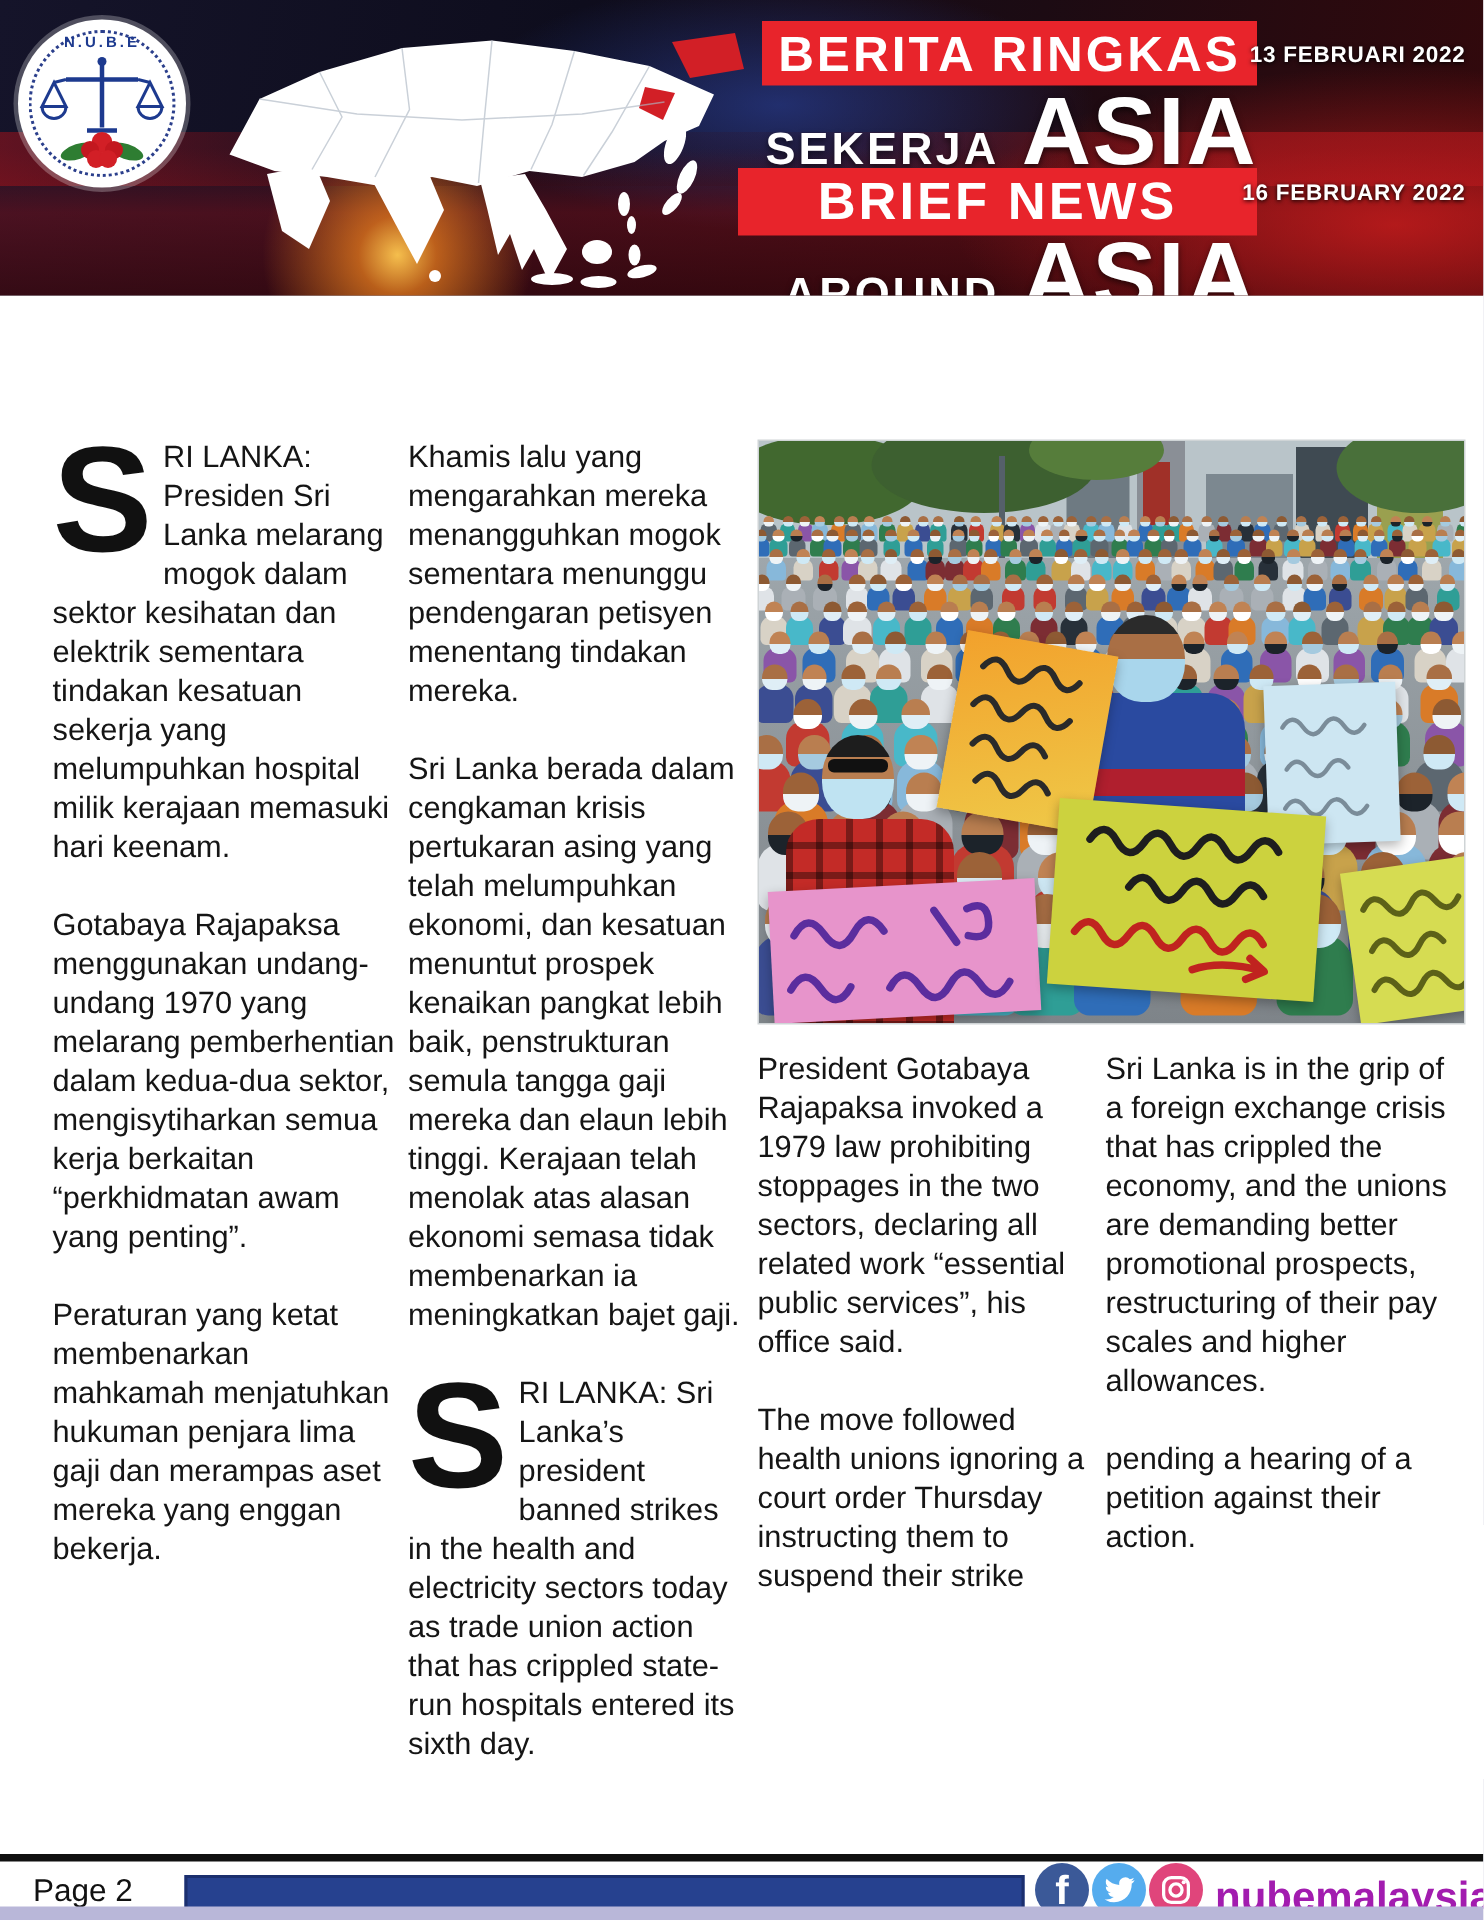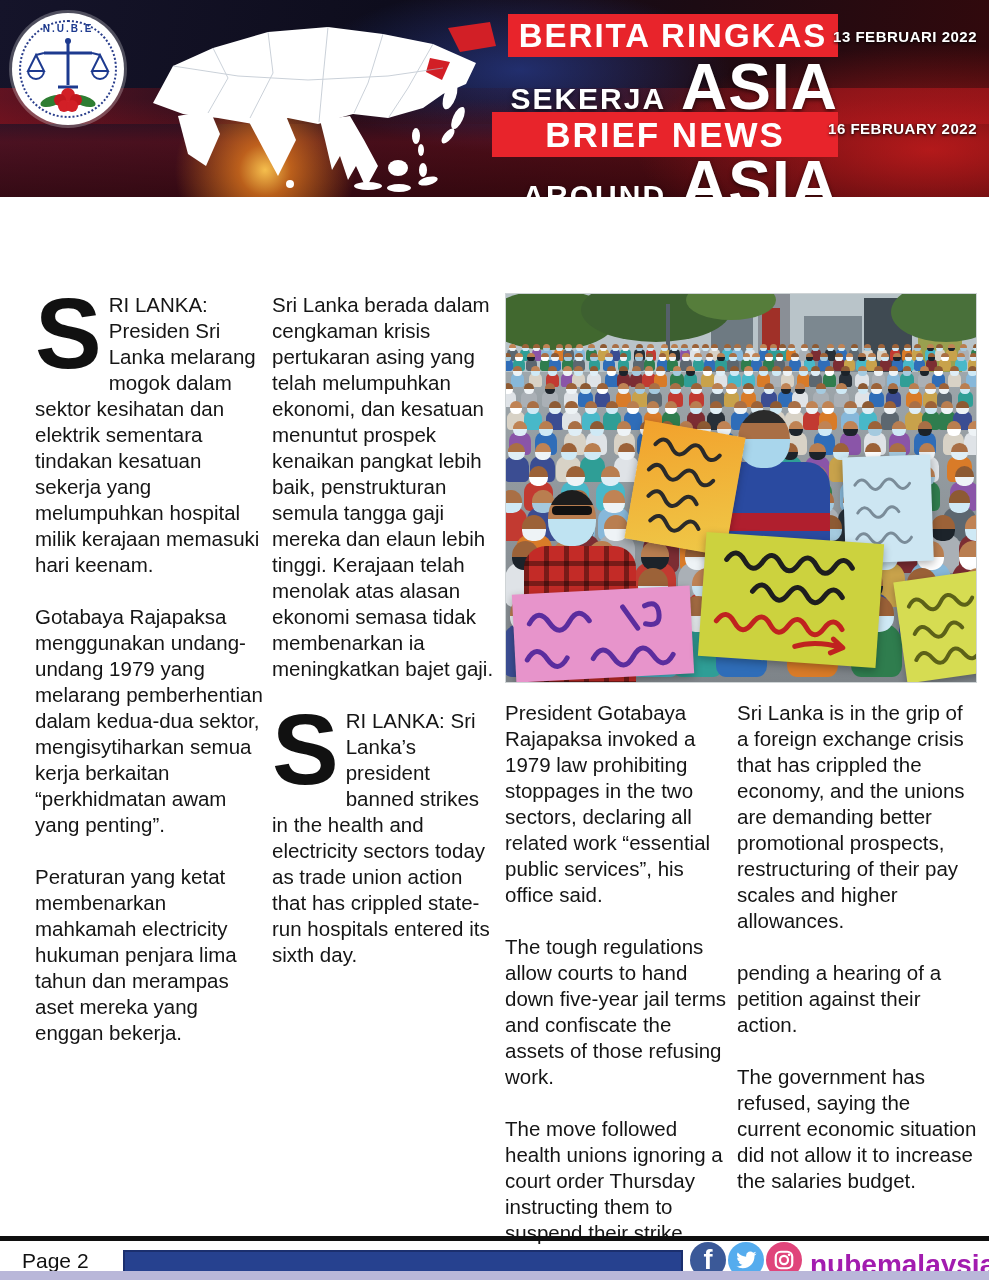--- a/index.html
+++ b/index.html
@@ -172,25 +172,26 @@
       <span class="small">AROUND</span>
       <span class="big">ASIA</span>
     </div>
     <div class="hdr-date date1">13 FEBRUARI 2022</div>
     <div class="hdr-date date2">16 FEBRUARY 2022</div>
   </div>
 
 
   <div class="col col1">
     <p><span class="dropcap">S</span><span>RI LANKA: Presiden Sri Lanka melarang mogok dalam sektor kesihatan dan elektrik sementara tindakan kesatuan sekerja yang melumpuhkan hospital milik kerajaan memasuki hari keenam.</span></p>
-    <p>Gotabaya Rajapaksa menggunakan undang-undang 1979 yang melarang pemberhentian dalam kedua-dua sektor, mengisytiharkan semua kerja berkaitan “perkhidmatan awam yang penting”.</p>
-    <p>Peraturan yang ketat membenarkan mahkamah electricity hukuman penjara lima tahun dan merampas aset mereka yang enggan bekerja.</p>
+    <p>Gotabaya Rajapaksa menggunakan undang-undang 1970 yang melarang pemberhentian dalam kedua-dua sektor, mengisytiharkan semua kerja berkaitan “perkhidmatan awam yang penting”.</p>
+    <p>Peraturan yang ketat membenarkan mahkamah menjatuhkan hukuman penjara lima gaji dan merampas aset mereka yang enggan bekerja.</p>
   </div>
 
   <div class="col col2">
+    <p>Khamis lalu yang mengarahkan mereka menangguhkan mogok sementara menunggu pendengaran petisyen menentang tindakan mereka.</p>
     <p>Sri Lanka berada dalam cengkaman krisis pertukaran asing yang telah melumpuhkan ekonomi, dan kesatuan menuntut prospek kenaikan pangkat lebih baik, penstrukturan semula tangga gaji mereka dan elaun lebih tinggi. Kerajaan telah menolak atas alasan ekonomi semasa tidak membenarkan ia meningkatkan bajet gaji.</p>
     <p><span class="dropcap">S</span><span>RI LANKA: Sri Lanka’s president banned strikes in the health and electricity sectors today as trade union action that has crippled state-run hospitals entered its sixth day.</span></p>
   </div>
 
   <div class="photo">
     <svg class="band" viewBox="0 0 470 78" preserveAspectRatio="none">
       <rect x="0" y="0" width="470" height="78" fill="#b9c4c9"></rect>
       <rect x="205" y="8" width="42" height="70" fill="#6e7a82"></rect>
       <rect x="252" y="0" width="32" height="78" fill="#8a8f96"></rect>
       <rect x="256" y="14" width="18" height="42" fill="#a03028"></rect>
@@ -792,28 +793,26 @@
           <path d="M12 26 q8 -12 16 0 t16 0 t16 0 t16 0"></path>
           <path d="M14 54 q8 -12 16 0 t16 0 t16 0"></path>
           <path d="M12 80 q8 -12 16 0 t16 0 t16 0 t16 0"></path>
         </g>
       </svg>
     </div>
   </div>
 
   <div class="col col3">
     <p>President Gotabaya Rajapaksa invoked a 1979 law prohibiting stoppages in the two sectors, declaring all related work “essential public services”, his office said.</p>
-    <p>The tough regulations allow courts to hand down five-year jail terms and confiscate the assets of those refusing work.</p>
     <p>The move followed health unions ignoring a court order Thursday instructing them to suspend their strike</p>
   </div>
 
   <div class="col col4">
     <p>Sri Lanka is in the grip of a foreign exchange crisis that has crippled the economy, and the unions are demanding better promotional prospects, restructuring of their pay scales and higher allowances.</p>
     <p>pending a hearing of a petition against their action.</p>
-    <p>The government has refused, saying the current economic situation did not allow it to increase the salaries budget.</p>
   </div>
 
   <div class="foot-rule"></div>
   <div class="page-label">Page 2</div>
   <div class="navy-bar"></div>
 
   <div class="soc soc-fb">f</div>
   <div class="soc soc-tw">
     <svg width="22" height="22" viewBox="0 0 24 24">
       <path fill="#ffffff" d="M23.4 4.9c-.8.36-1.7.6-2.6.72a4.5 4.5 0 0 0 2-2.5c-.9.53-1.86.9-2.9 1.1a4.5 4.5 0 0 0-7.8 3.08c0 .35.04.7.1 1.03A12.8 12.8 0 0 1 3 3.9a4.5 4.5 0 0 0 1.4 6.03 4.4 4.4 0 0 1-2-.56v.06a4.5 4.5 0 0 0 3.6 4.42 4.6 4.6 0 0 1-2 .08 4.5 4.5 0 0 0 4.2 3.12A9 9 0 0 1 1.5 18.9a12.7 12.7 0 0 0 6.9 2.02c8.3 0 12.85-6.9 12.85-12.85l-.02-.6A9 9 0 0 0 23.4 4.9z"></path>

